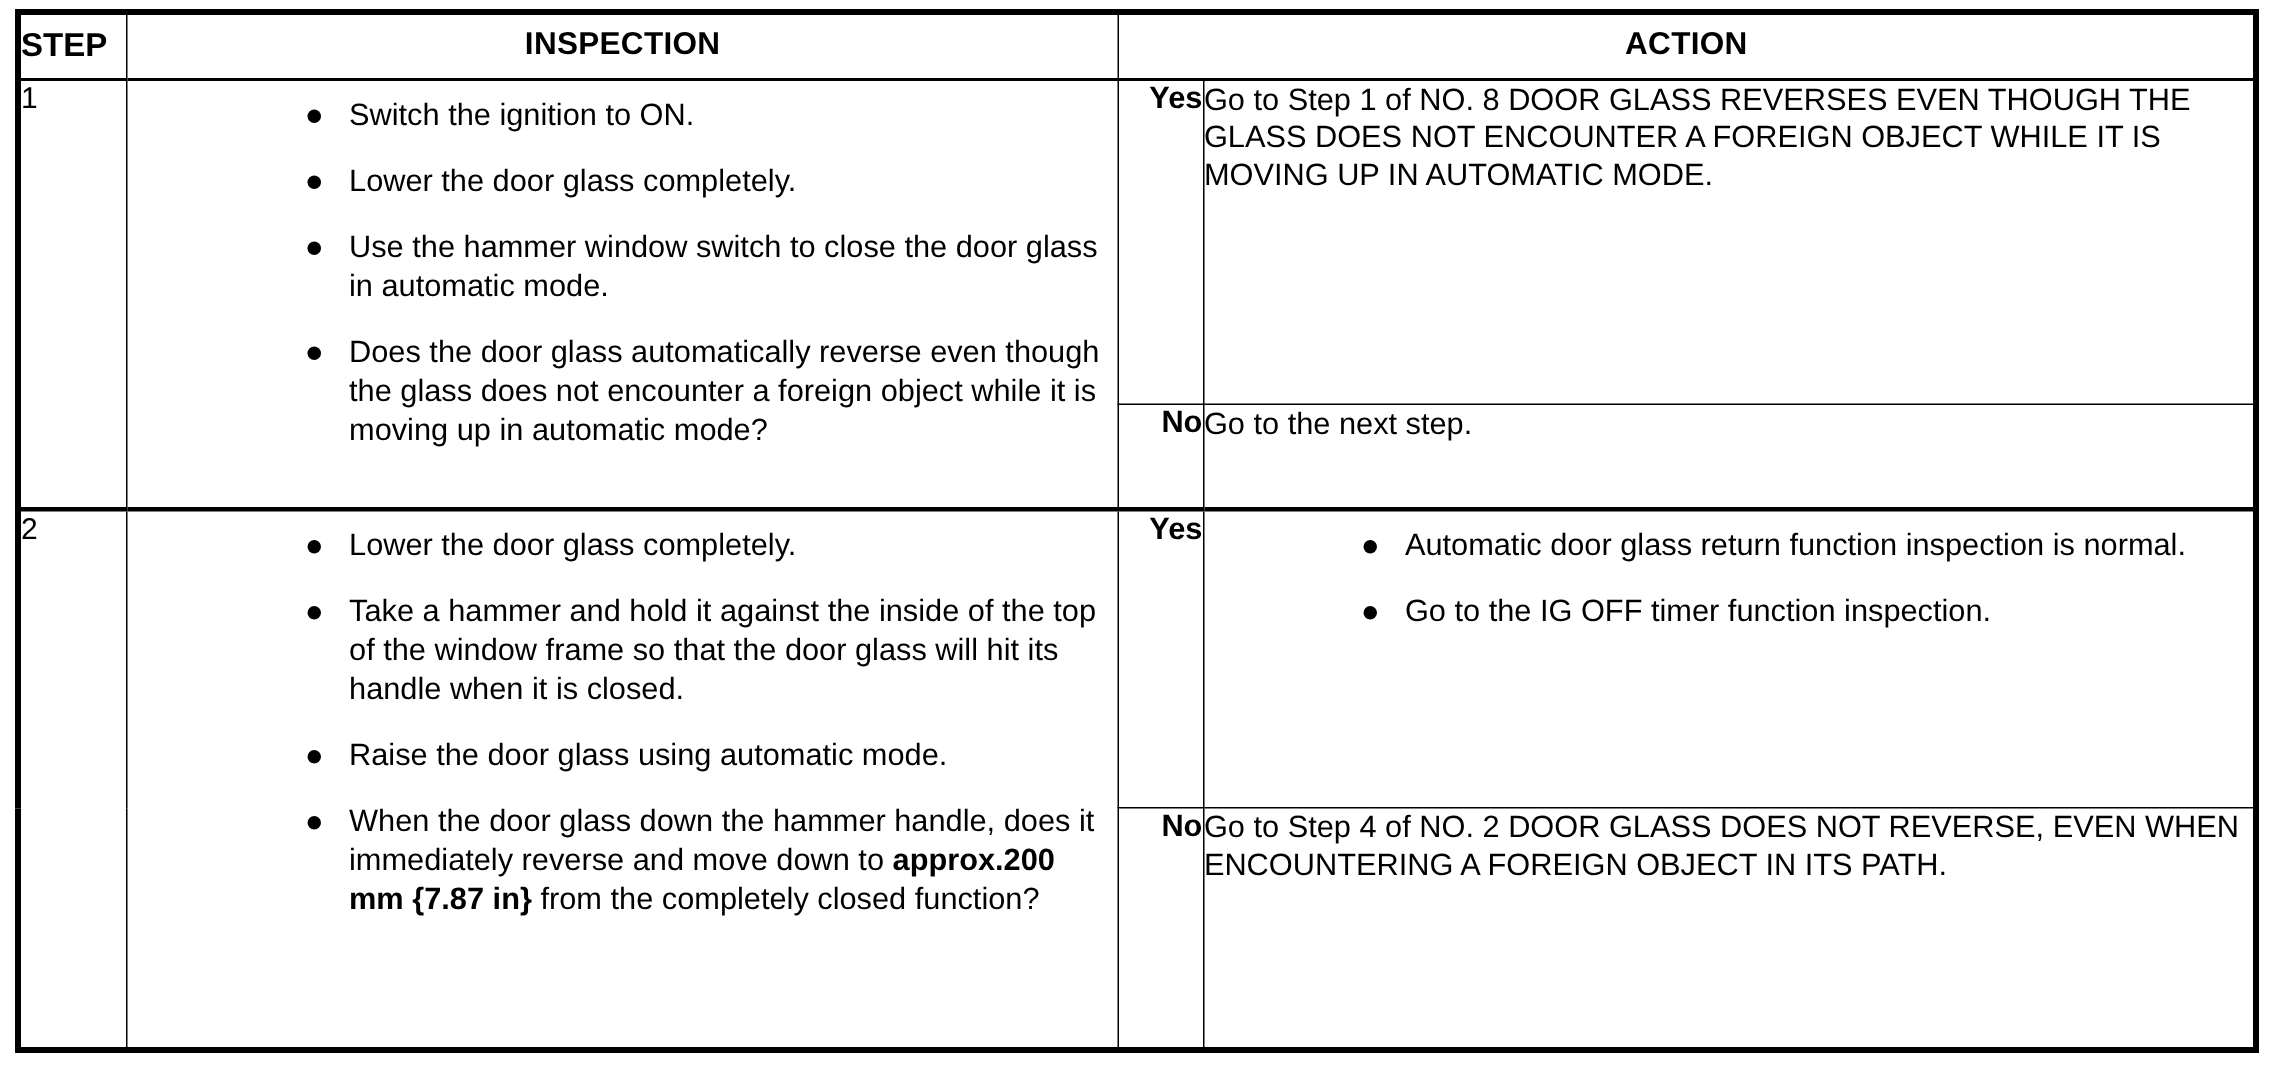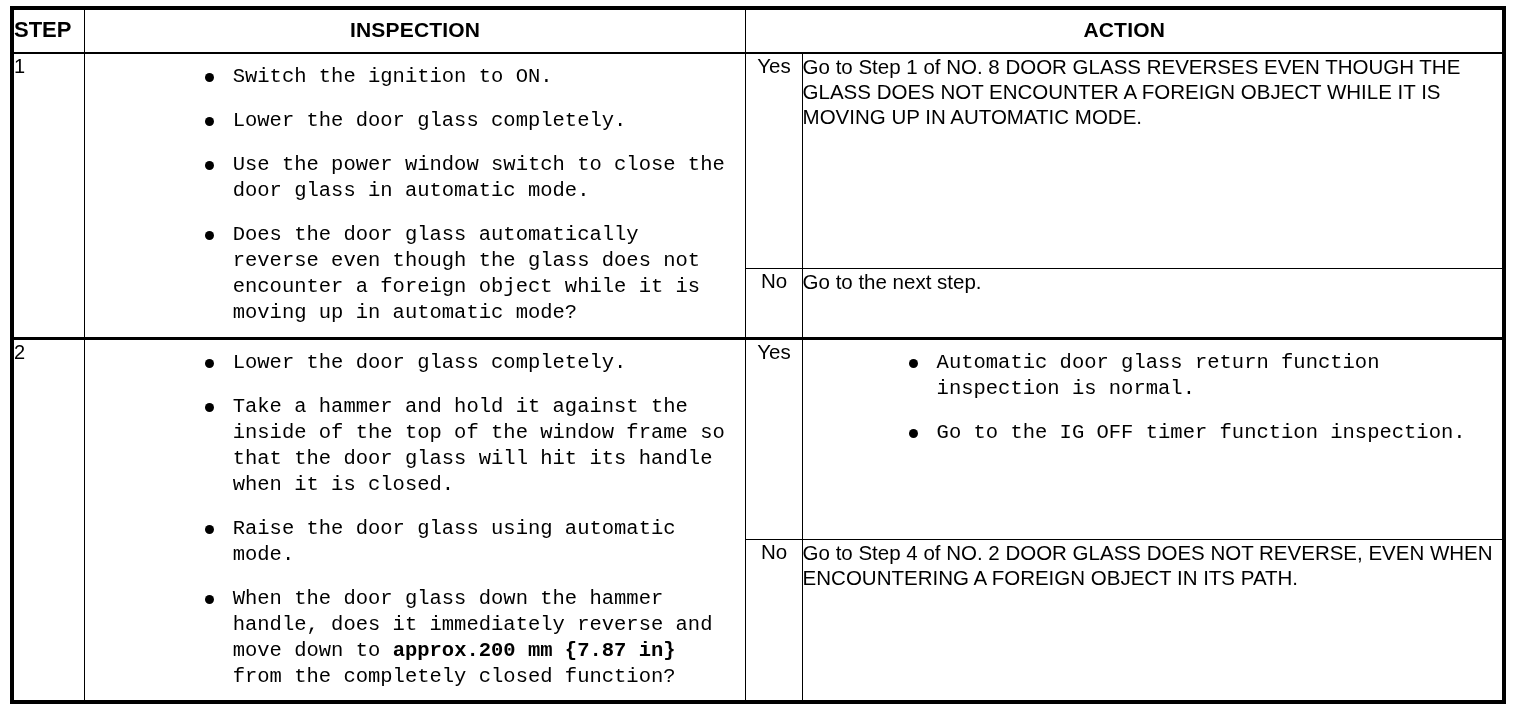--- a/index.html
+++ b/index.html
@@ -77,21 +77,20 @@
     line-height: 24px;
     padding: 6px 0 0 6px;
     text-align: left;
   }
 
   
   ul.blist {
     list-style: none;
     margin: 0;
     padding: 10px 10px 10px 0;
-    font-family: Liberation Mono, monospace;
   }
   ul.blist.insp  { padding-left: 118px; }
   ul.blist.act   { padding-left: 104px; }
 
   ul.blist li {
     position: relative;
     font-size: 20.5px;
     line-height: 26px;
     margin: 0 0 18px 0;
     padding-left: 30px;
@@ -107,22 +106,23 @@
     border-radius: 50%;
     background: #000;
   }
   ul.blist li b { font-weight: bold; }
 
   
   .yn {
     font-size: 20.5px;
     line-height: 24px;
     padding: 7px 0 0 4px;
-    text-align: center;
+    text-align: right;
     white-space: nowrap;
+    font-weight: bold;
   }
 
   
   .act-text {
     font-size: 20.5px;
     line-height: 25px;
     padding: 7px 8px 8px 6px;
   }
 
   
@@ -154,21 +154,21 @@
 
     <tbody>
 
       <tr>
         <td class="step-num" rowspan="2">1</td>
 
         <td rowspan="2">
           <ul class="blist insp">
             <li>Switch the ignition to ON.</li>
             <li>Lower the door glass completely.</li>
-            <li>Use the power window switch to close the door glass in automatic mode.</li>
+            <li>Use the hammer window switch to close the door glass in automatic mode.</li>
             <li>Does the door glass automatically reverse even though the glass does not encounter a foreign object while it is moving up in automatic mode?</li>
           </ul>
         </td>
 
         <td class="yn r1-yes">Yes</td>
 
         <td class="act-text">Go to Step 1 of NO. 8 DOOR GLASS REVERSES EVEN THOUGH THE GLASS DOES NOT ENCOUNTER A FOREIGN OBJECT WHILE IT IS MOVING UP IN AUTOMATIC MODE.</td>
       </tr>
 
       <tr>

